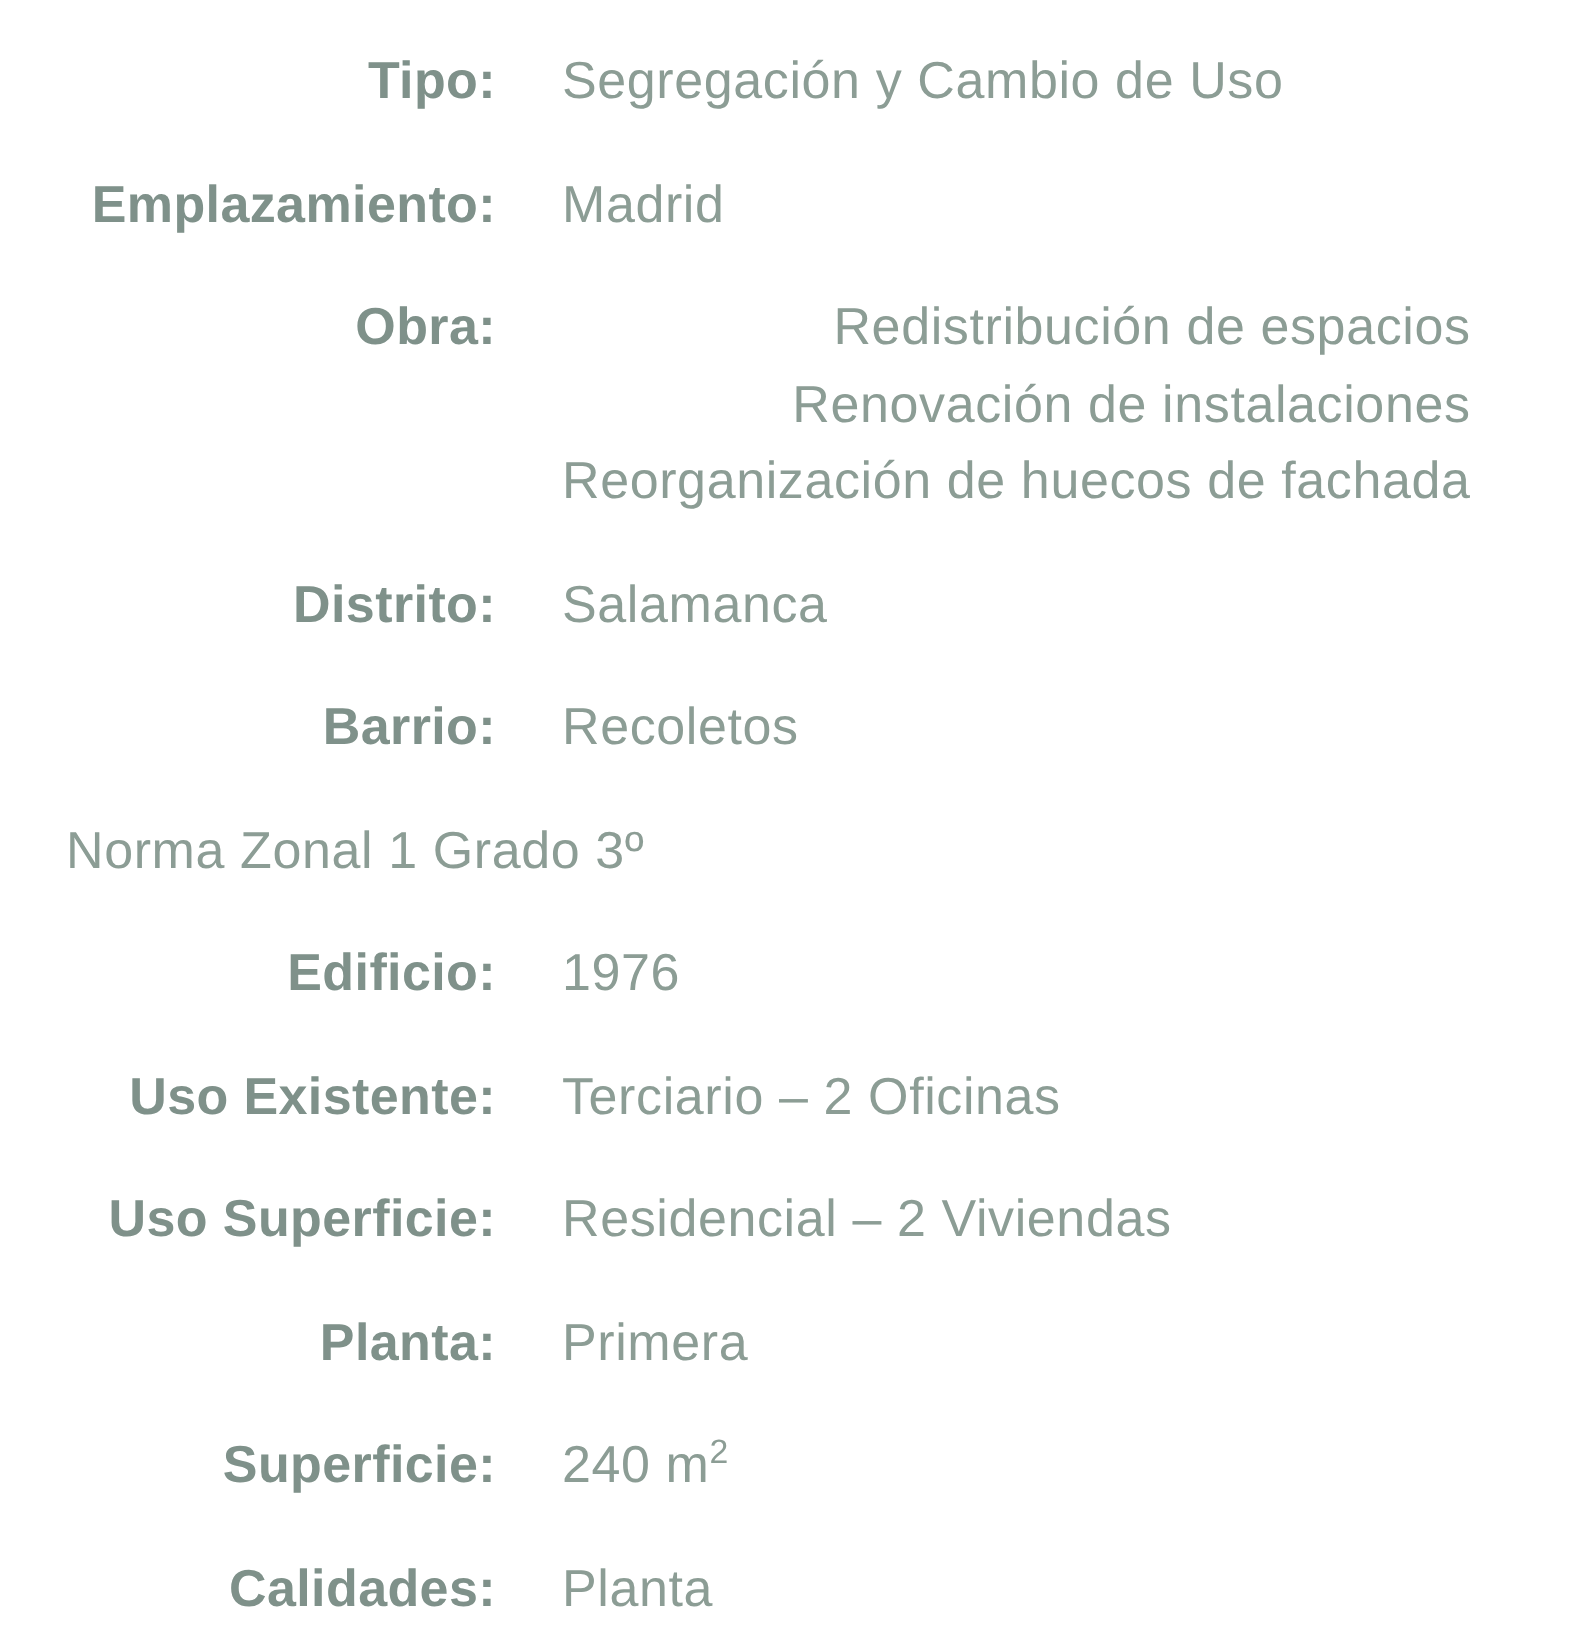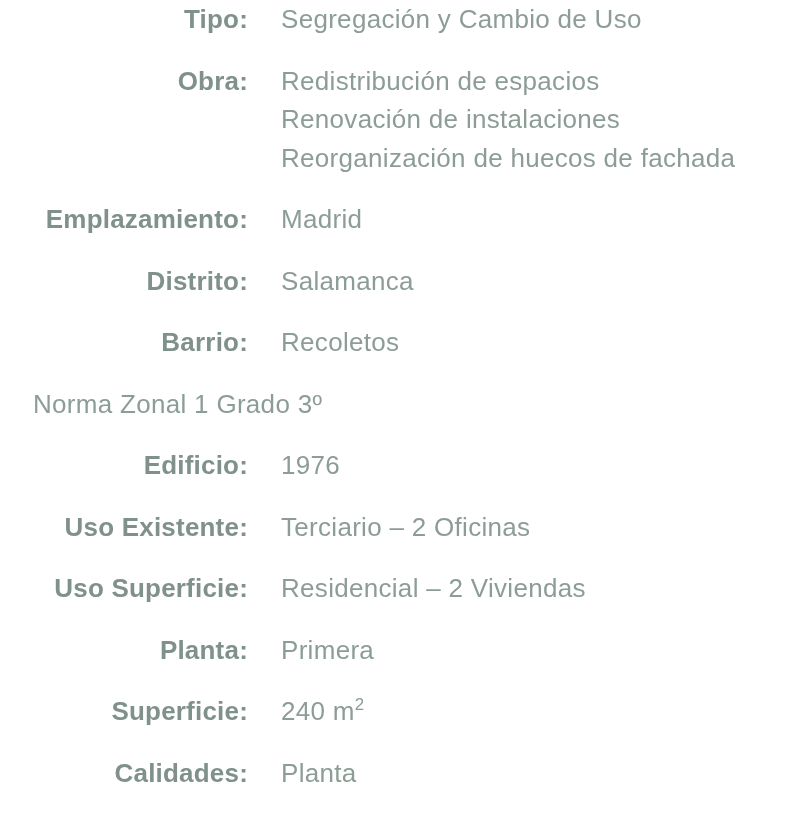--- a/index.html
+++ b/index.html
@@ -8,20 +8,21 @@
     background: #ffffff;
   }
   body {
     width: 794px;
     height: 820px;
     overflow: hidden;
     font-family: "Liberation Sans", "DejaVu Sans", sans-serif;
   }
   .sheet {
     box-sizing: border-box;
+    padding-top: 21px;
     width: 794px;
   }
   .row {
     display: flex;
     align-items: flex-start;
     margin-bottom: 23px;
   }
   .label {
     flex: 0 0 248px;
     width: 248px;
@@ -33,52 +34,52 @@
     color: #7f918a;
   }
   .value {
     margin-left: 33px;
     font-weight: 400;
     font-size: 26px;
     line-height: 38.5px;
     letter-spacing: 0.3px;
     color: #8c9d95;
   }
-  .value .line { white-space: nowrap; }
+  .value .line { white-space: nowrap; text-align: right; }
   .value sup {
     font-size: 0.65em;
     line-height: 0;
     vertical-align: super;
   }
 </style>
 </head>
 <body>
 
 <div class="sheet">
 
   <div class="row">
     <div class="label">Tipo:</div>
     <div class="value">
       <div class="line">Segregación y Cambio de Uso</div>
     </div>
   </div>
 
   <div class="row">
+    <div class="label">Emplazamiento:</div>
+    <div class="value">
+      <div class="line">Madrid</div>
+    </div>
+  </div>
+
+  <div class="row">
     <div class="label">Obra:</div>
     <div class="value">
       <div class="line">Redistribución de espacios</div>
       <div class="line">Renovación de instalaciones</div>
       <div class="line">Reorganización de huecos de fachada</div>
-    </div>
-  </div>
-
-  <div class="row">
-    <div class="label">Emplazamiento:</div>
-    <div class="value">
-      <div class="line">Madrid</div>
     </div>
   </div>
 
   <div class="row">
     <div class="label">Distrito:</div>
     <div class="value">
       <div class="line">Salamanca</div>
     </div>
   </div>
 

